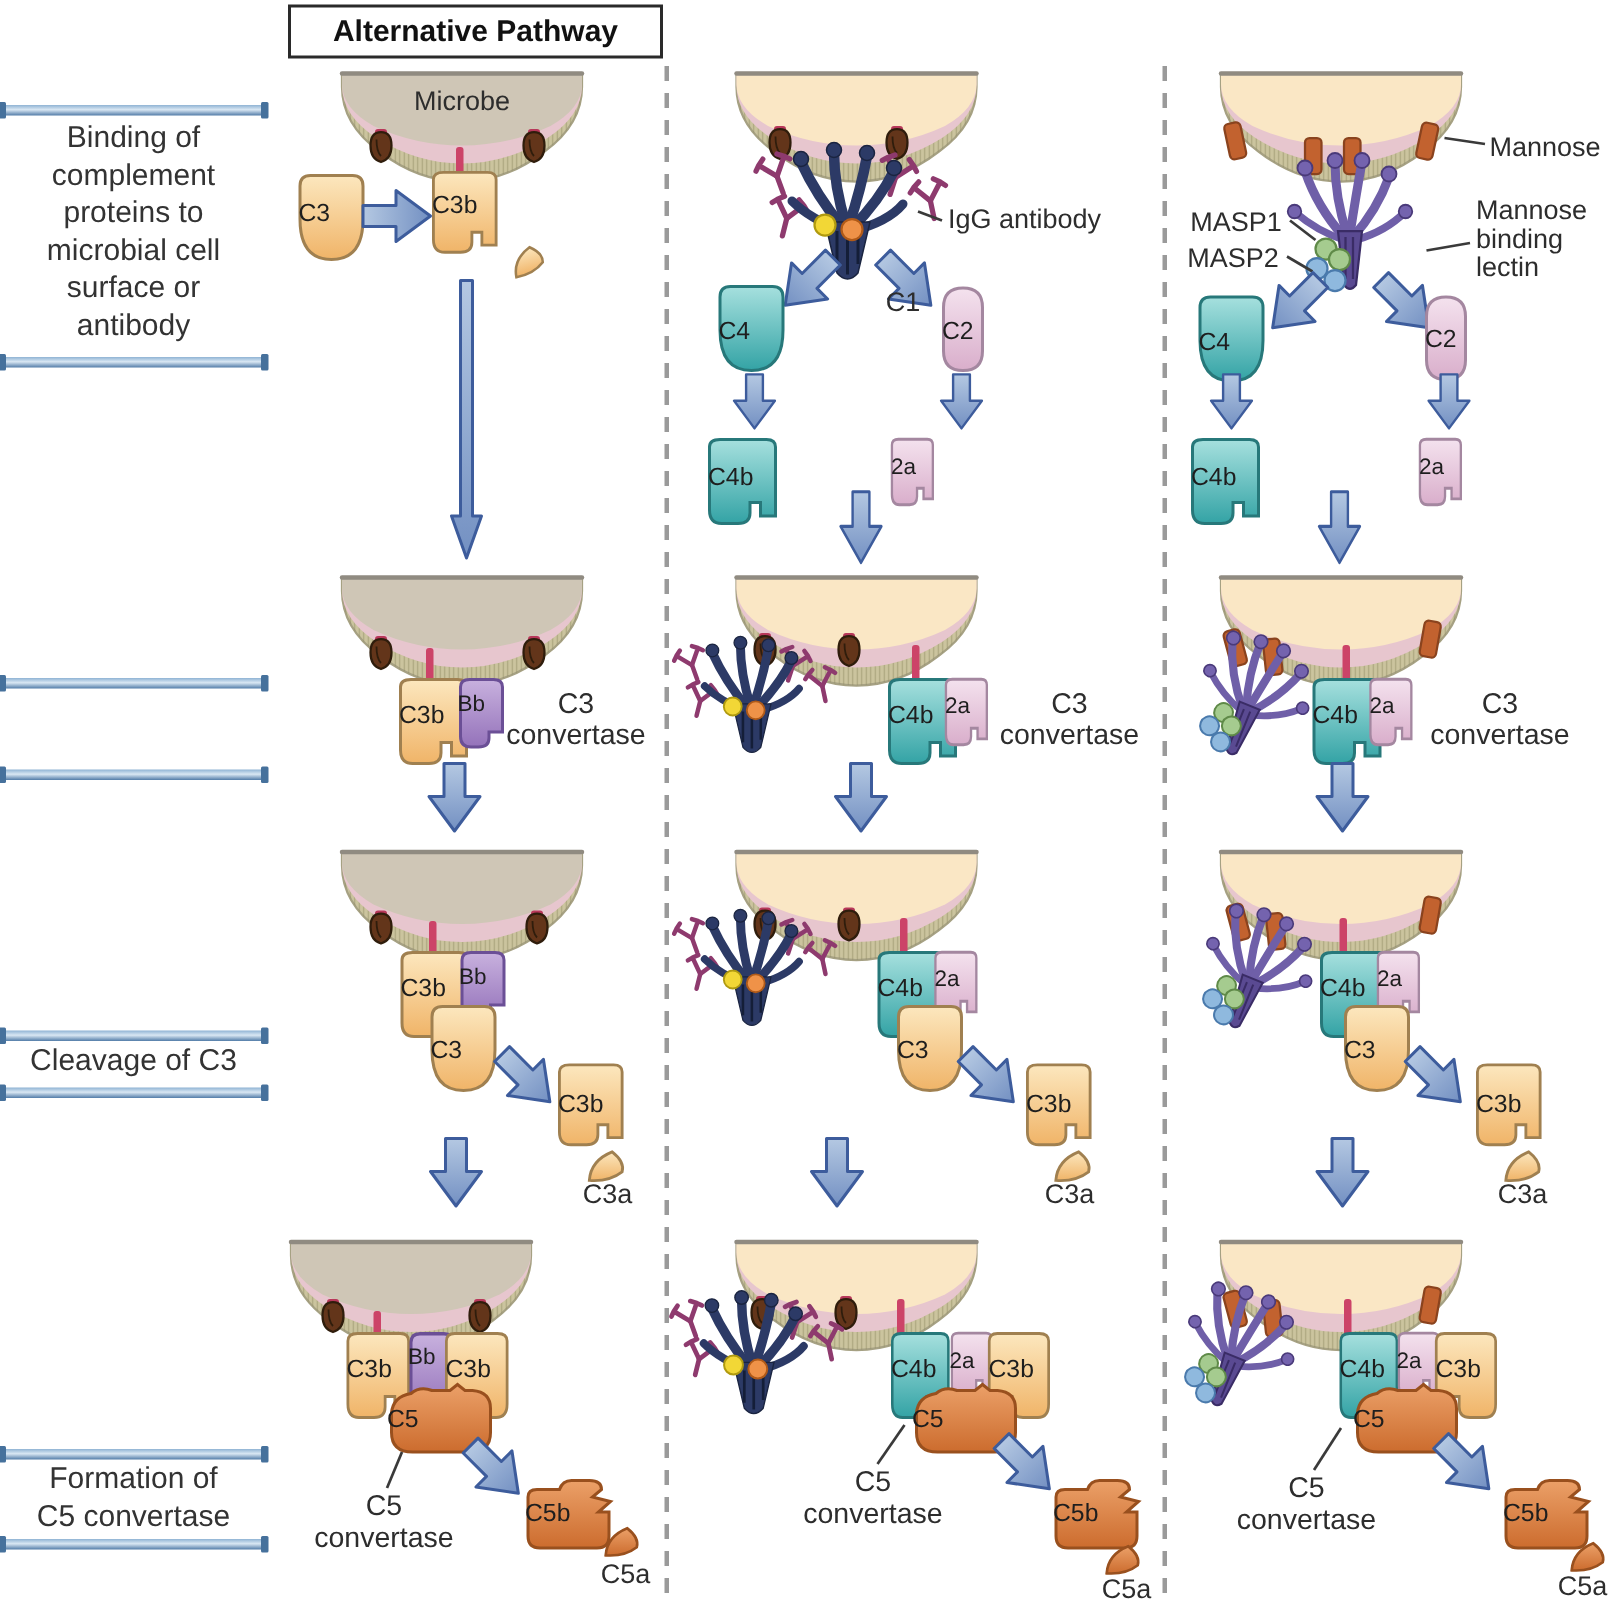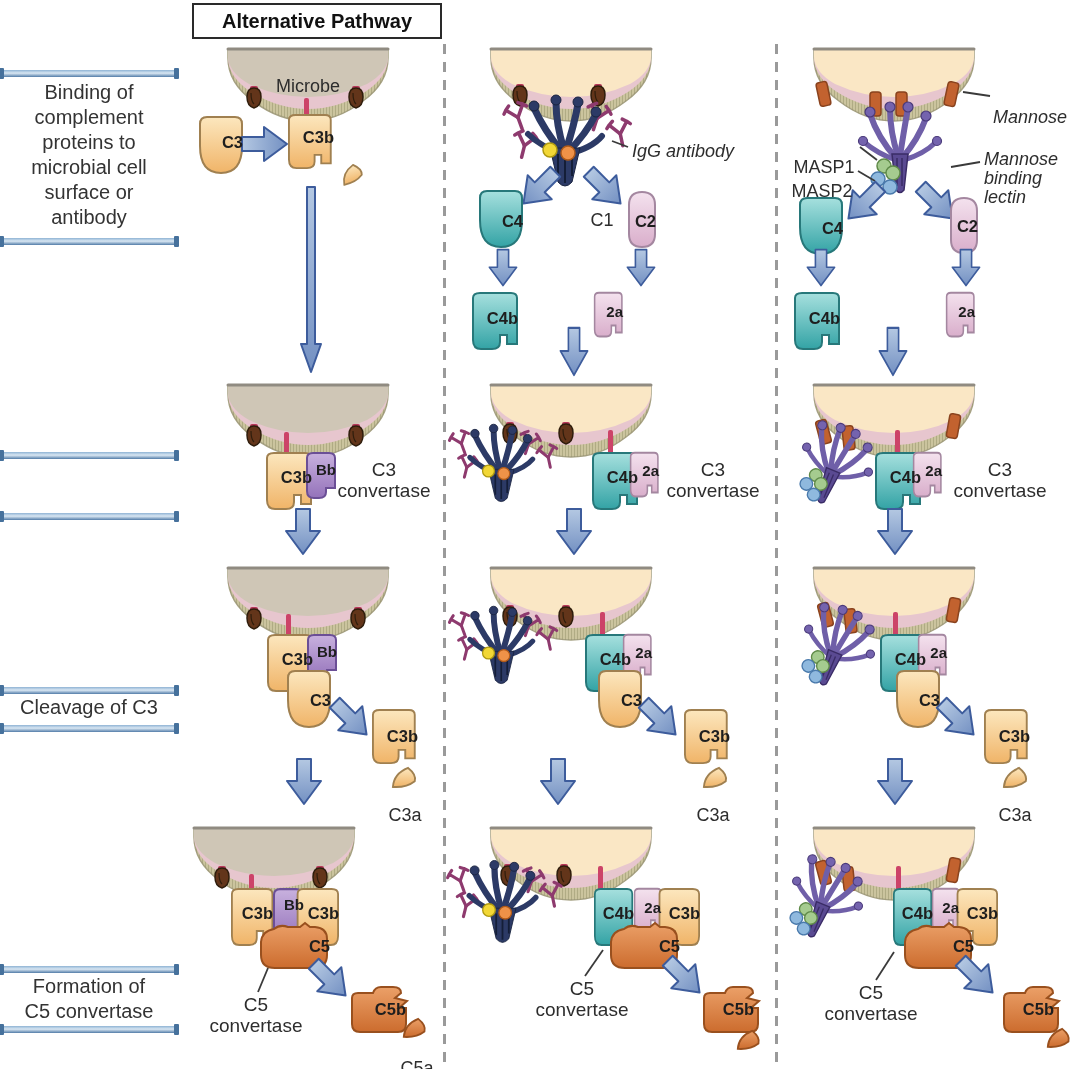--- a/index.html
+++ b/index.html
@@ -9,25 +9,25 @@
        font-weight:bold;font-size:20px;text-align:center;display:flex;align-items:center;justify-content:center;}
   .sep{position:absolute;width:3px;top:44px;bottom:0;
        background:repeating-linear-gradient(180deg,#9a9a9a 0 10px,transparent 10px 18px);}
   .rowbar{position:absolute;left:0;width:178px;height:7px;border-radius:2px;
           background:linear-gradient(180deg,#8FB3D4 0%,#D9E7F3 45%,#527CA8 100%);}
   .rowbar::before,.rowbar::after{content:"";position:absolute;top:-2px;width:5px;height:11px;
           background:#46719C;border-radius:1px;}
   .rowbar::before{left:-1px}.rowbar::after{right:-1px}
   .rowtext{position:absolute;left:0;width:178px;color:#333;font-size:20px;line-height:25px;text-align:center;}
   .rowtext>span{display:inline-block;width:138px;}
-  .mol{position:absolute;text-align:right;color:#1e1e1e;font-weight:700;font-size:16.5px;line-height:1.1;}
+  .mol{position:absolute;text-align:left;color:#1e1e1e;font-weight:400;font-size:16.5px;line-height:1.1;}
   .mol.sm{font-size:15px;}
   .ann{position:absolute;color:#2d2d2d;font-size:19px;line-height:21px;text-align:center;}
-  .ann.s18{font-size:18px;line-height:19px;margin-top:19px;}
-  .ann.al{text-align:left;font-style:italic;}
+  .ann.s18{font-size:18px;line-height:19px;}
+  .ann.al{text-align:left;}
   .ann.ar{text-align:center;}
   svg{position:absolute;left:0;top:0;}
 </style>
 </head>
 <body>
 
 <div id="stage">
 
 <svg width="1078" height="1069" viewBox="0 0 1078 1069">
   <defs>
@@ -328,21 +328,21 @@
 <div class="mol" style="left:372px;top:727px;width:46px">C3b</div>
 <div class="ann s18" style="left:380px;top:787px;width:50px">C3a</div>
 <div class="mol" style="left:231px;top:904px;width:42px">C3b</div>
 <div class="mol sm" style="left:272px;top:897px;width:32px">Bb</div>
 <div class="mol" style="left:297px;top:904px;width:42px">C3b</div>
 <div class="mol" style="left:258px;top:937px;width:72px">C5</div>
 <div class="ann" style="left:198px;top:994px;width:116px">C5 convertase</div>
 <div class="mol" style="left:350px;top:1000px;width:56px">C5b</div>
 <div class="ann s18" style="left:392px;top:1040px;width:50px">C5a</div>
 
-<div class="ann s18 al" style="left:632px;top:123px;width:130px">IgG antibody</div>
+<div class="ann s18 al" style="left:632px;top:137px;width:130px">IgG antibody</div>
 <div class="ann s18" style="left:580px;top:192px;width:44px">C1</div>
 <div class="mol" style="left:479px;top:212px;width:44px">C4</div>
 <div class="mol" style="left:628px;top:212px;width:28px">C2</div>
 <div class="mol" style="left:472px;top:309px;width:46px">C4b</div>
 <div class="mol sm" style="left:594px;top:304px;width:29px">2a</div>
 <div class="mol" style="left:592px;top:468px;width:46px">C4b</div>
 <div class="mol sm" style="left:630px;top:463px;width:29px">2a</div>
 <div class="ann" style="left:655px;top:459px;width:116px">C3 convertase</div>
 <div class="mol" style="left:585px;top:650px;width:46px">C4b</div>
 <div class="mol sm" style="left:623px;top:645px;width:29px">2a</div>

